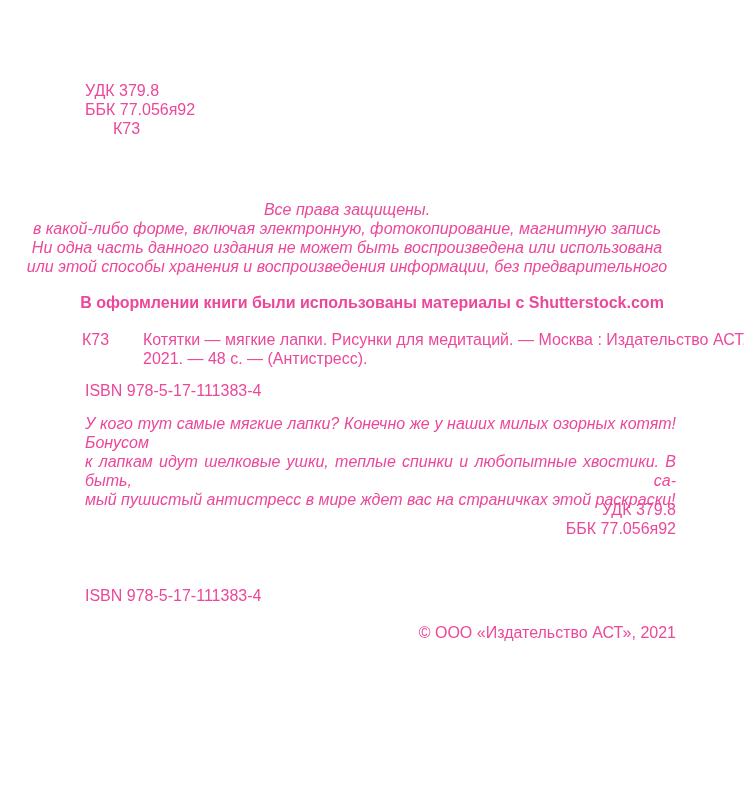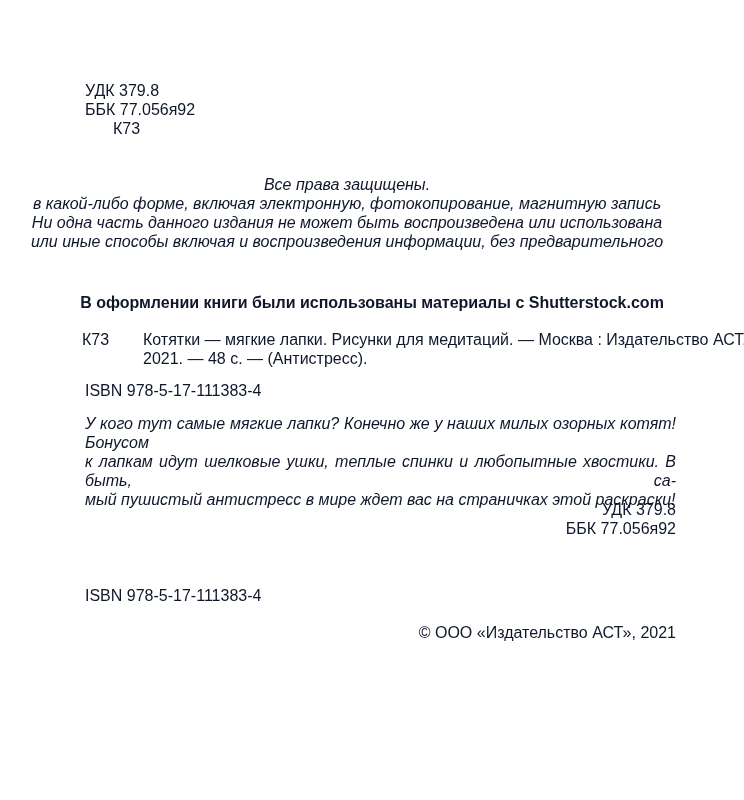--- a/index.html
+++ b/index.html
@@ -8,32 +8,32 @@
     background: #ffffff;
   }
   .page {
     position: relative;
     width: 744px;
     height: 800px;
     background: #ffffff;
     font-family: "Liberation Sans", sans-serif;
     font-size: 16px;
     line-height: 19px;
-    color: #0f172a;
+    color: #ec4899;
     overflow: hidden;
   }
   .block { position: absolute; }
   .nowrap { white-space: nowrap; }
 
   
   .codes-top { top: 81px; left: 85px; text-align: left; }
   .codes-top .sign { padding-left: 28px; }
 
   
-  .rights { top: 175px; left: 0; width: 694px; text-align: center; font-style: italic; }
+  .rights { top: 200px; left: 0; width: 694px; text-align: center; font-style: italic; }
 
   
   .credit { top: 293px; left: 0; width: 744px; text-align: center; font-weight: bold; }
 
   
   .record { top: 330px; left: 82px; width: 594px; }
   .record .rec-label { position: absolute; left: 0; top: 0; }
   .record .rec-text { display: block; margin-left: 61px; }
 
   
@@ -58,21 +58,21 @@
   <div class="block codes-top">
     <div class="nowrap">УДК 379.8</div>
     <div class="nowrap">ББК 77.056я92</div>
     <div class="nowrap sign">К73</div>
   </div>
 
   <div class="block rights">
     <div class="nowrap">Все права защищены.</div>
     <div class="nowrap">в какой-либо форме, включая электронную, фотокопирование, магнитную запись</div>
     <div class="nowrap">Ни одна часть данного издания не может быть воспроизведена или использована</div>
-    <div class="nowrap">или иные способы включая и воспроизведения информации, без предварительного</div>
+    <div class="nowrap">или этой способы хранения и воспроизведения информации, без предварительного</div>
   </div>
 
   <div class="block credit nowrap">В оформлении книги были использованы материалы с Shutterstock.com</div>
 
   <div class="block record">
     <span class="rec-label">К73</span>
     <span class="rec-text">
       <div class="nowrap">Котятки — мягкие лапки. Рисунки для медитаций. — Москва : Издательство АСТ,</div>
       <div class="nowrap">2021. — 48 с. — (Антистресс).</div>
     </span>

